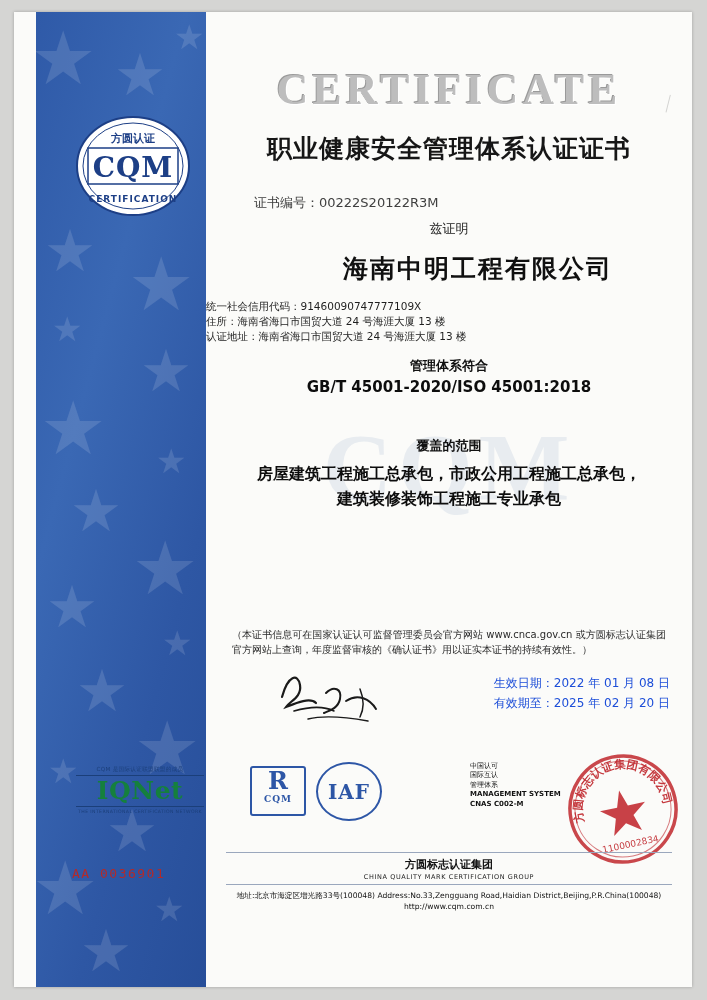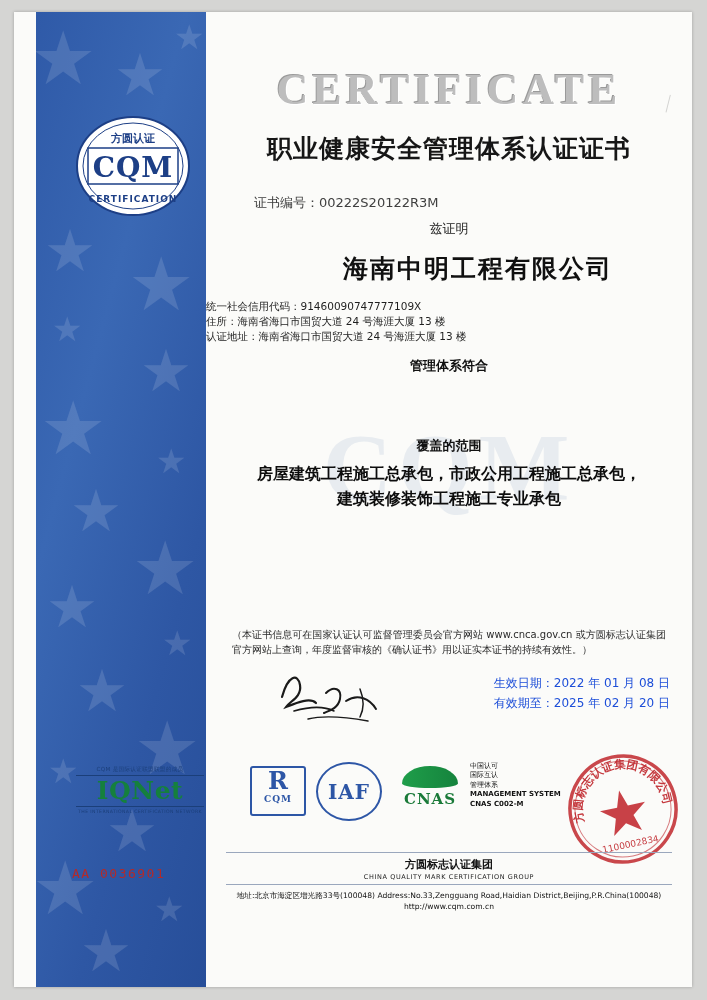--- a/index.html
+++ b/index.html
@@ -460,20 +460,21 @@
     </div>
 
     <div class="hereby">兹证明</div>
     <div class="company">海南中明工程有限公司</div>
 
     <div class="meta l1">统一社会信用代码：91460090747777109X</div>
     <div class="meta l2">住所：海南省海口市国贸大道 24 号海涯大厦 13 楼</div>
     <div class="meta l3">认证地址：海南省海口市国贸大道 24 号海涯大厦 13 楼</div>
 
     <div class="std-label">管理体系符合</div>
+    <div class="std-value">GB/T 45001-2020/ISO 45001:2018</div>
 
     <div class="scope-label">覆盖的范围</div>
     <div class="scope-text">
       <div>房屋建筑工程施工总承包，市政公用工程施工总承包，</div>
       <div>建筑装修装饰工程施工专业承包</div>
     </div>
 
     <div class="fineprint">（本证书信息可在国家认证认可监督管理委员会官方网站 www.cnca.gov.cn 或方圆标志认证集团官方网站上查询，年度监督审核的《确认证书》用以证实本证书的持续有效性。）</div>
 
     <div class="signature">
@@ -508,24 +509,20 @@
 
       <div class="cqm-r">
         <div class="rbig">R</div>
         <div class="rsmall">CQM</div>
       </div>
 
       <div class="iaf">
         <span>IAF</span>
       </div>
 
-      <div class="cnas">
-        <div class="swoosh"></div>
-        <div class="txt">CNAS</div>
-      </div>
 
       <div class="cnas-info">
         <div>中国认可</div>
         <div>国际互认</div>
         <div>管理体系</div>
         <div class="b">MANAGEMENT SYSTEM</div>
         <div class="b">CNAS C002-M</div>
       </div>
 
       <div class="seal">

